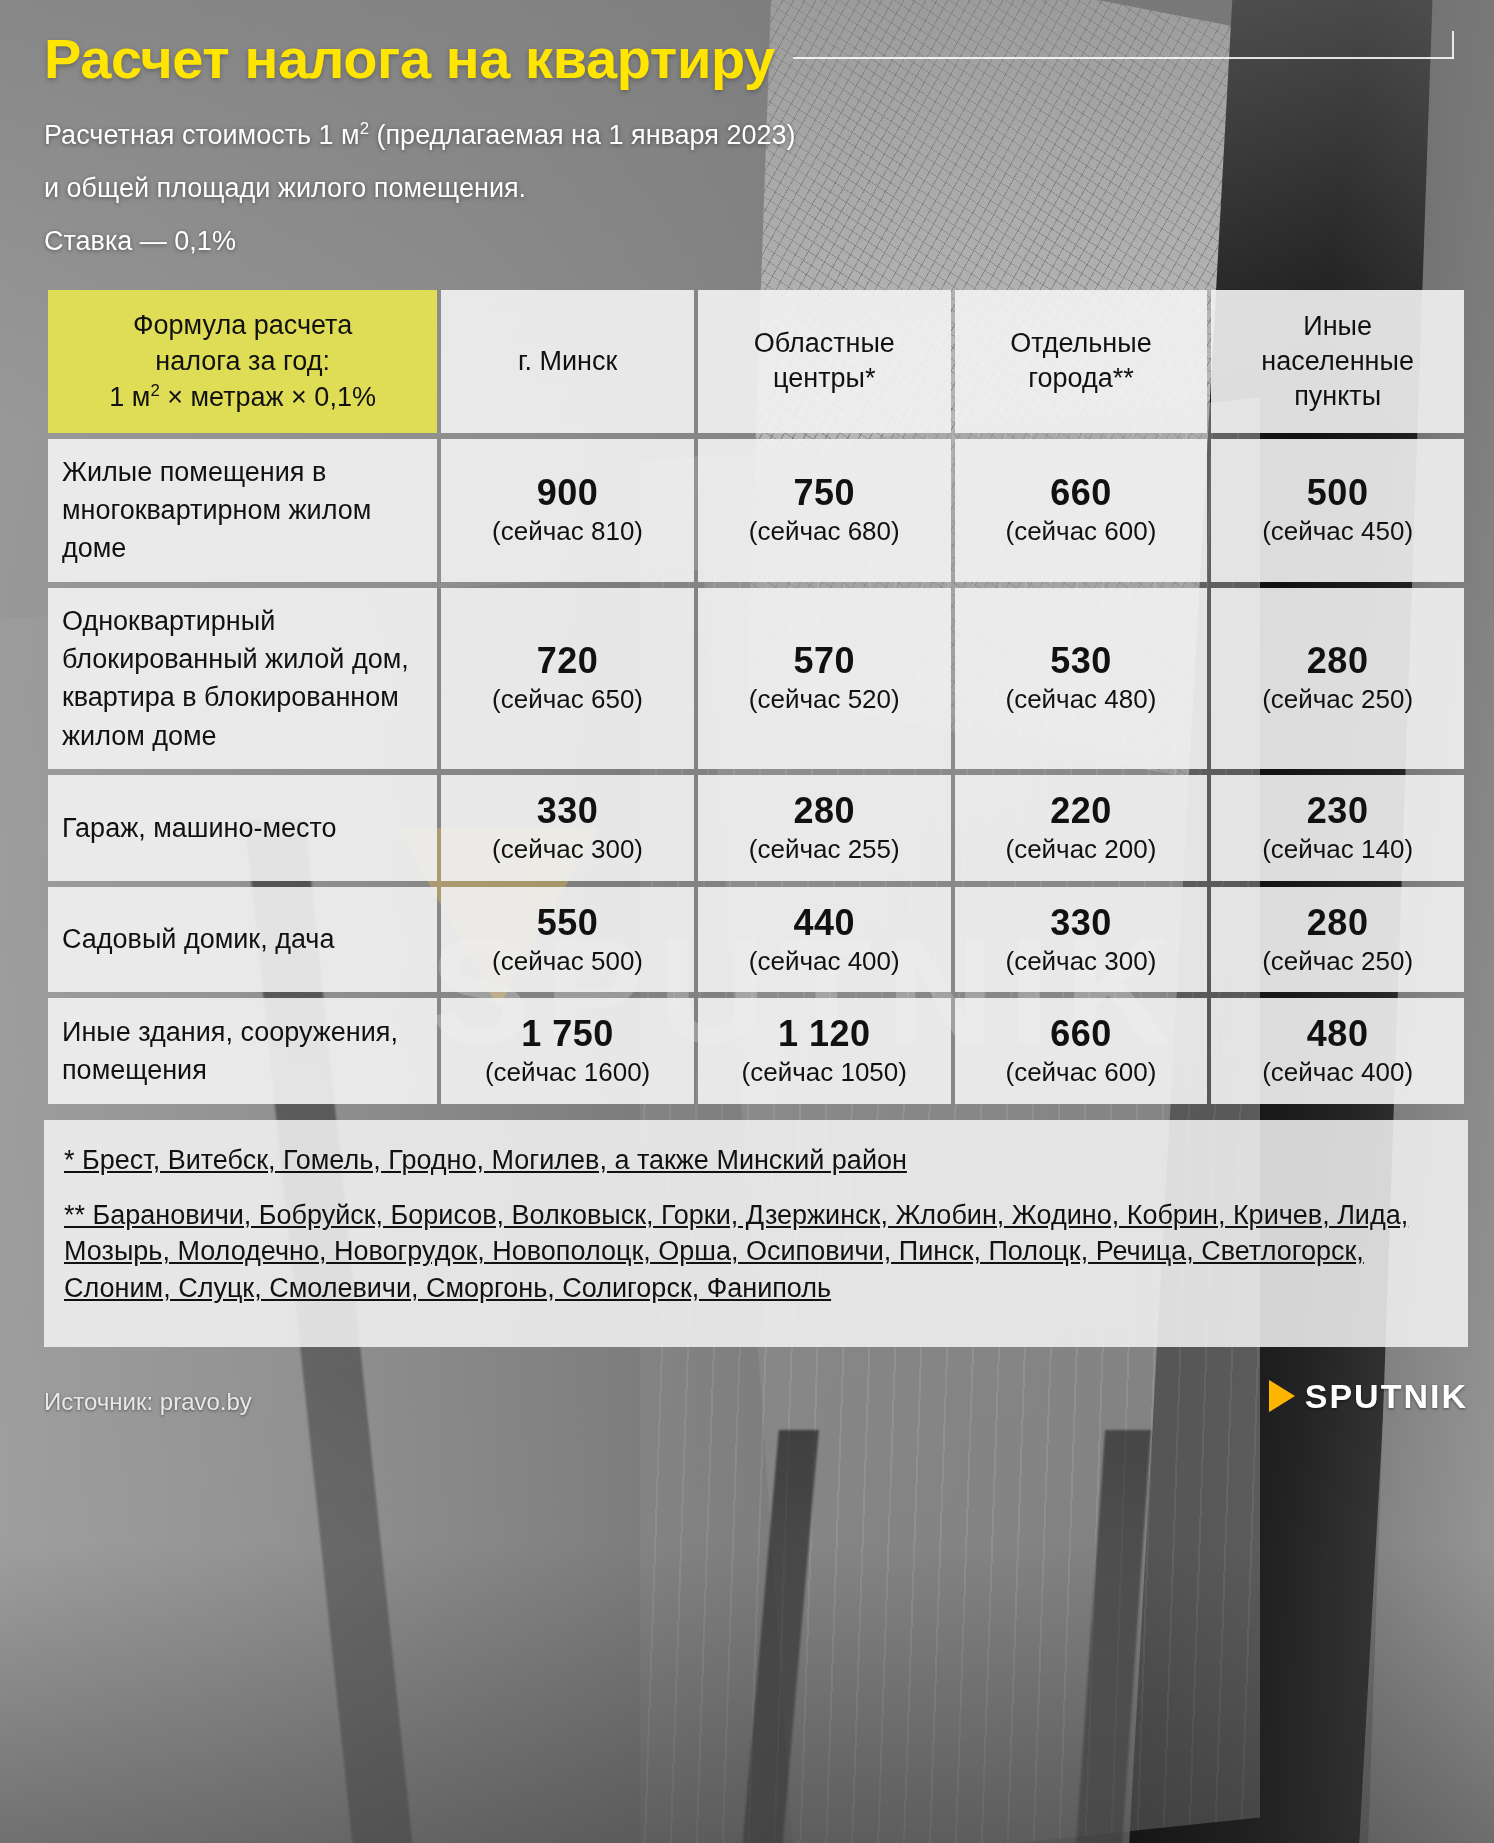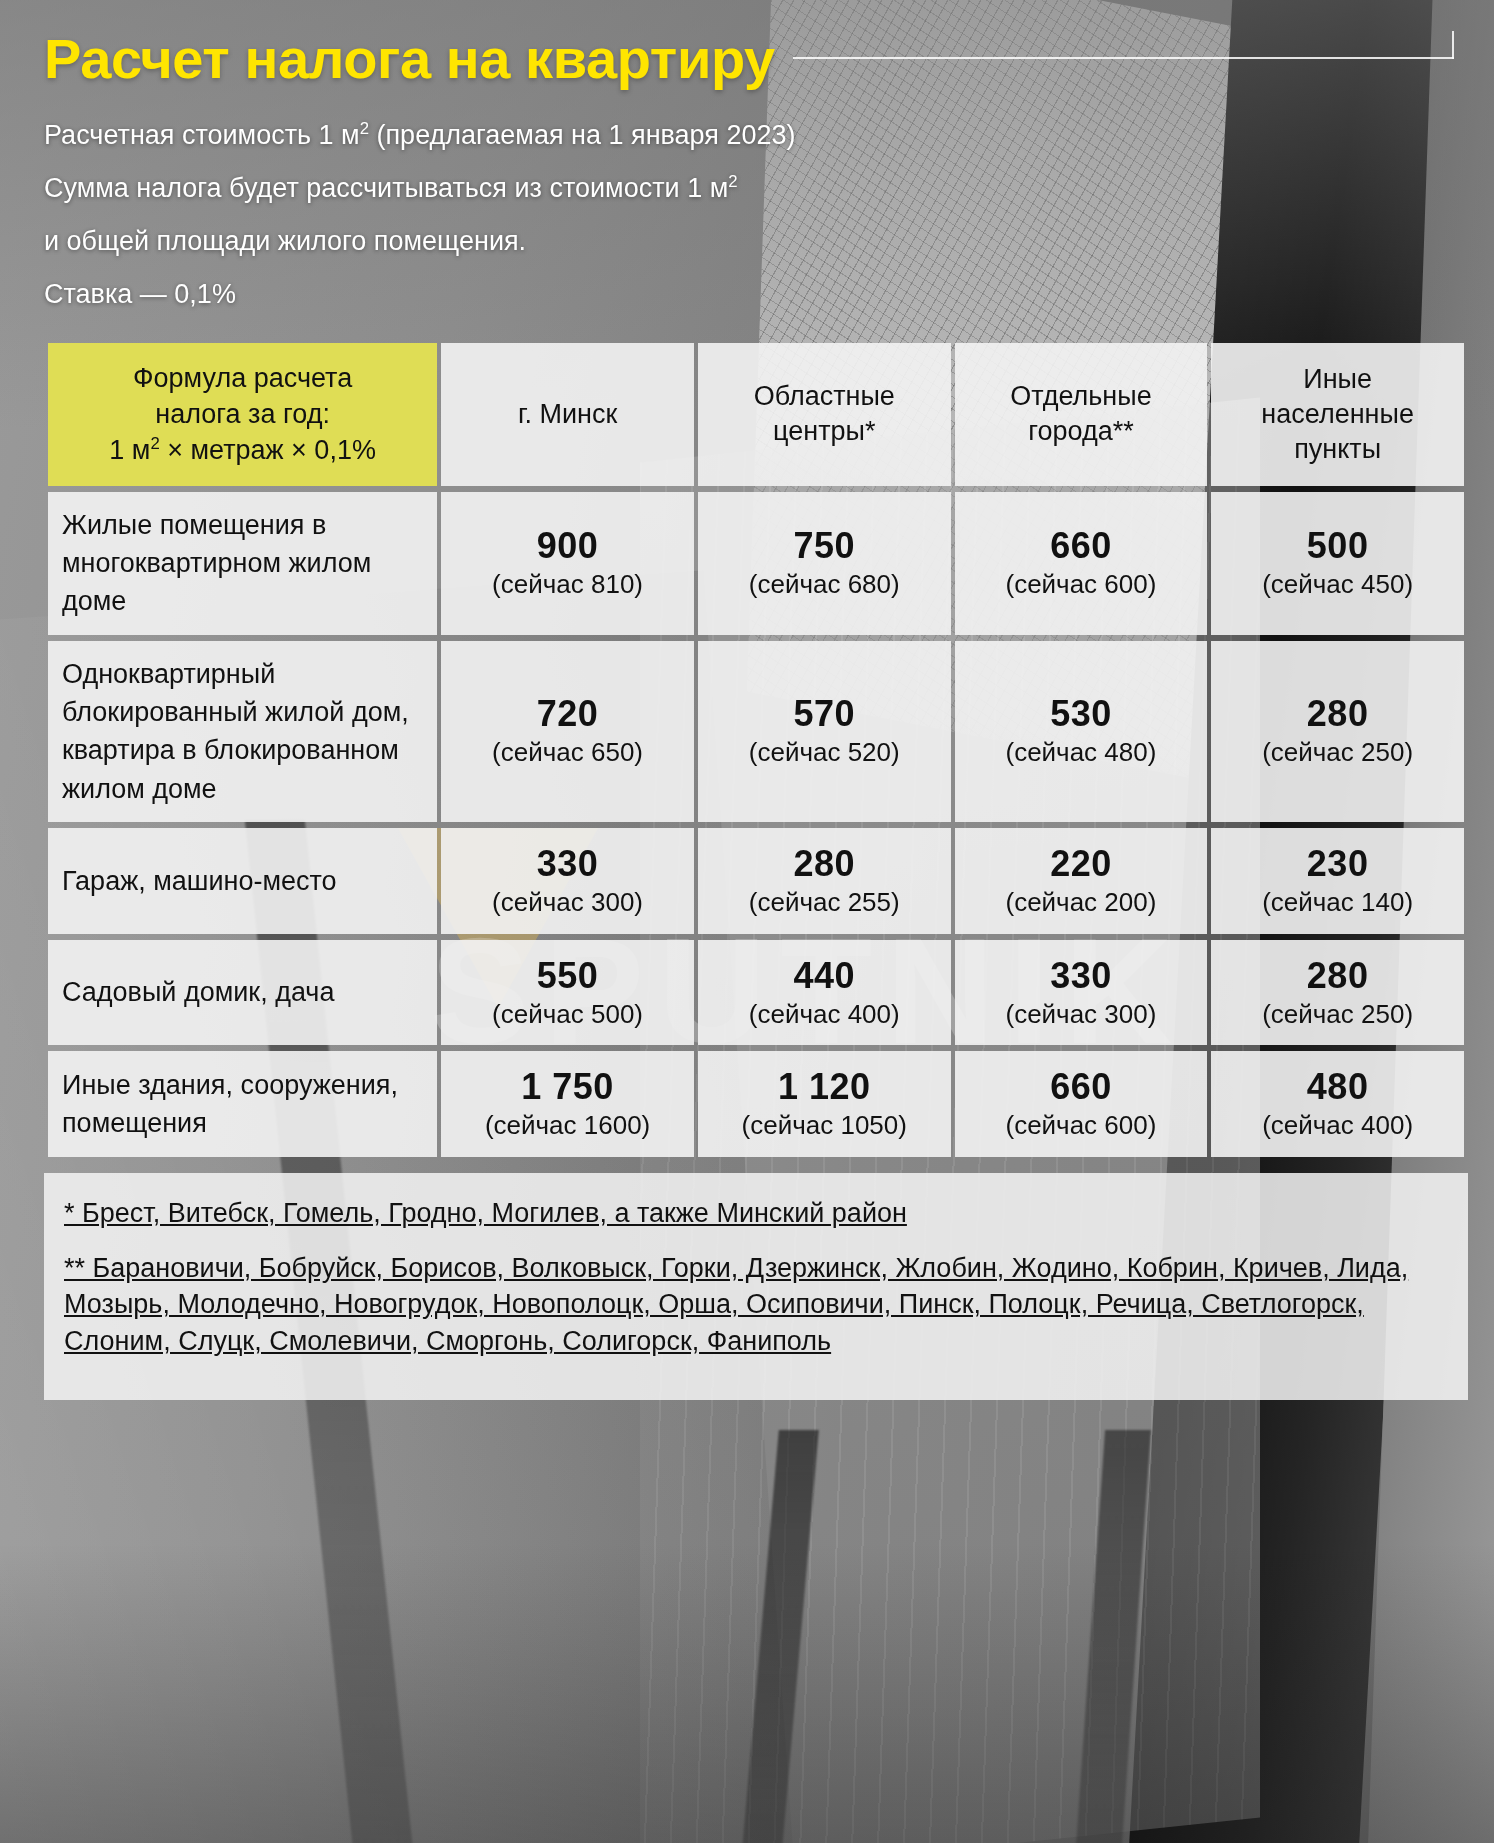--- a/index.html
+++ b/index.html
@@ -331,23 +331,20 @@
 
     <div class="title-row">
       <h1 class="title">Расчет налога на квартиру</h1>
       <div class="title-rule"></div>
     </div>
 
     <div class="subtitle">
       <p>
         <span>Расчетная стоимость 1 м</span><sup>2</sup><span> (предлагаемая на 1 января 2023)</span>
       </p>
-      <p>
-        <span>Сумма налога будет рассчитываться из стоимости 1 м</span><sup>2</sup>
-      </p>
       <p>и общей площади жилого помещения.</p>
       <p>Ставка — 0,1%</p>
     </div>
 
     <table class="table">
       <colgroup>
         <col class="col-label">
         <col class="col-val">
         <col class="col-val">
         <col class="col-val">
@@ -469,15 +466,22 @@
         </tr>
 
       </tbody>
     </table>
 
     <div class="notes">
       <p class="note">* Брест, Витебск, Гомель, Гродно, Могилев, а также Минский район</p>
       <p class="note">** Барановичи, Бобруйск, Борисов, Волковыск, Горки, Дзержинск, Жлобин, Жодино, Кобрин, Кричев, Лида, Мозырь, Молодечно, Новогрудок, Новополоцк, Орша, Осиповичи, Пинск, Полоцк, Речица, Светлогорск, Слоним, Слуцк, Смолевичи, Сморгонь, Солигорск, Фаниполь</p>
     </div>
 
+    <div class="footer">
+      <div class="source">Источник: pravo.by</div>
+      <div class="brand">
+        <span class="brand-mark"></span>
+        <span class="brand-text">SPUTNIK</span>
+      </div>
+    </div>
 
   </div>
 </div>
 
 </body></html>

